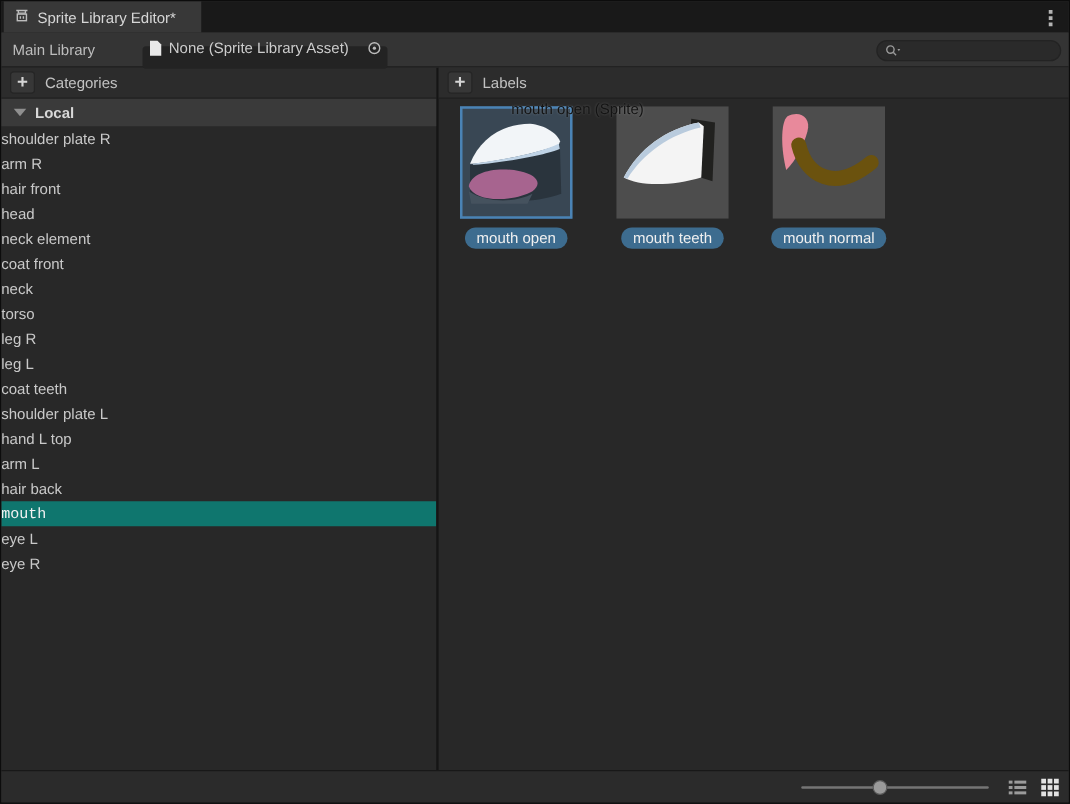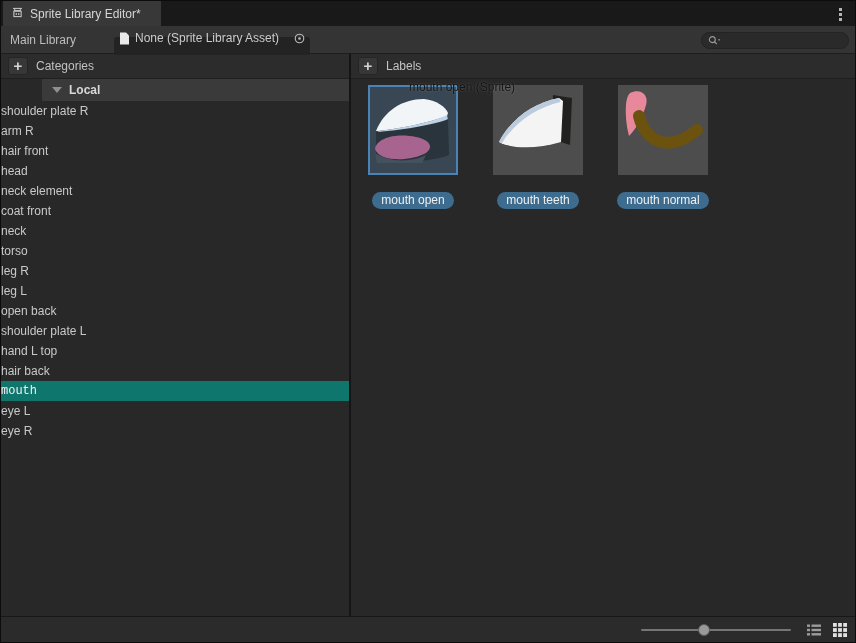--- a/index.html
+++ b/index.html
@@ -34,33 +34,33 @@
   .object-field .value { flex:1; color:#cccccc; white-space:nowrap; overflow:hidden; }
   .searchbox { position:absolute; right:6px; top:6px; width:148px; height:17px; background:#2a2a2a; border:1px solid #232323; border-radius:9px; display:flex; align-items:center; padding:0 6px; }
   .searchbox input { flex:1; background:transparent; border:none; outline:none; color:#ddd; font-size:11px; font-family:inherit; min-width:0; }
   
   .content { flex:1 1 auto; min-height:0; display:flex; }
   .panel-header { height:25px; background:#2c2c2c; border-bottom:1px solid #1f1f1f; display:flex; align-items:center; gap:8px; padding-left:7px; flex:0 0 auto; }
   .panel-header .hdr-label { color:#c2c2c2; }
   .plus-btn { width:20px; height:18px; background:#373737; border:1px solid #252525; border-radius:3px; color:#d5d5d5;
               font-size:15px; line-height:15px; text-align:center; cursor:pointer; font-weight:bold; }
   .categories { width:350px; flex:0 0 auto; border-right:2px solid #151515; display:flex; flex-direction:column; background:#282828; }
-  .local-row { height:22px; background:#3a3a3a; display:flex; align-items:center; gap:7px; padding-left:10px; flex:0 0 auto;margin-left:41px; }
+  .local-row { height:22px; background:#3a3a3a; display:flex; align-items:center; gap:7px; padding-left:10px; flex:0 0 auto; }
   .local-label { font-weight:bold; color:#d8d8d8; }
   .tri-down { width:0; height:0; border-left:5px solid transparent; border-right:5px solid transparent; border-top:6px solid #8f8f8f; }
   .cat-list { flex:1; overflow:hidden; }
   .cat-row { height:20px; line-height:20px; color:#c9c9c9; cursor:pointer; white-space:nowrap; }
   .cat-row.selected { background:#5d5d5d; color:#f2f2f2; }
   .labels-panel { flex:1; display:flex; flex-direction:column; background:#282828; position:relative; }
   .cards { display:flex; gap:35px; padding:6px 0 0 17px; }
   .label-cell { display:flex; flex-direction:column; align-items:center; width:90px; }
   .sprite-card { width:90px; height:90px; cursor:pointer; }
   .sprite-card svg { display:block; width:100%; height:100%; }
   .label-cell.selected .sprite-card { outline:2px solid var(--sel-blue,#4a83b5); outline-offset:-2px; }
-  .pill { margin-top:17px; height:17px; line-height:17px; padding:0 9px; border-radius:9px; background:var(--pill-blue,#3d6c8f); color:#f0f0f0; font-size:12px; white-space:nowrap; cursor:pointer; }
+  .pill { margin-top:7px; height:17px; line-height:17px; padding:0 9px; border-radius:9px; background:var(--pill-blue,#3d6c8f); color:#f0f0f0; font-size:12px; white-space:nowrap; cursor:pointer; }
   .drag-tooltip { position:absolute; left:58px; top:26px; color:#141414; font-size:12px; white-space:nowrap; pointer-events:none; text-shadow:0 0 2px rgba(255,255,255,0.25); }
   
   .bottombar { height:26px; background:#2b2b2b; border-top:1px solid #181818; flex:0 0 auto; display:flex; align-items:center; justify-content:flex-end; padding-right:7px; gap:9px; }
   .slider { position:relative; width:150px; height:14px; margin-right:5px; cursor:pointer; }
   .slider .track { position:absolute; left:0; right:0; top:6px; height:2px; background:#757575; border-radius:1px; }
   .slider .thumb { position:absolute; top:1px; width:12px; height:12px; border-radius:50%; background:#9a9a9a; border:1px solid #5a5a5a; }
   .view-icon { width:17px; height:17px; cursor:pointer; display:flex; align-items:center; justify-content:center; }
 </style>
 </head>
 <body>
@@ -130,23 +130,24 @@
           <div class="cat-row">shoulder plate R</div>
           <div class="cat-row">arm R</div>
           <div class="cat-row">hair front</div>
           <div class="cat-row">head</div>
           <div class="cat-row">neck element</div>
           <div class="cat-row">coat front</div>
           <div class="cat-row">neck</div>
           <div class="cat-row">torso</div>
           <div class="cat-row">leg R</div>
           <div class="cat-row">leg L</div>
-          <div class="cat-row">open back</div>
+          <div class="cat-row">coat teeth</div>
           <div class="cat-row">shoulder plate L</div>
           <div class="cat-row">hand L top</div>
+          <div class="cat-row">arm L</div>
           <div class="cat-row">hair back</div>
           <div class="cat-row selected" style="background: #0f766e; font-family: Liberation Mono, monospace;">mouth</div>
           <div class="cat-row">eye L</div>
           <div class="cat-row">eye R</div>
         </div>
     </div>
 
     <div class="labels-panel">
       <div class="panel-header">
         <span class="plus-btn">+</span>

